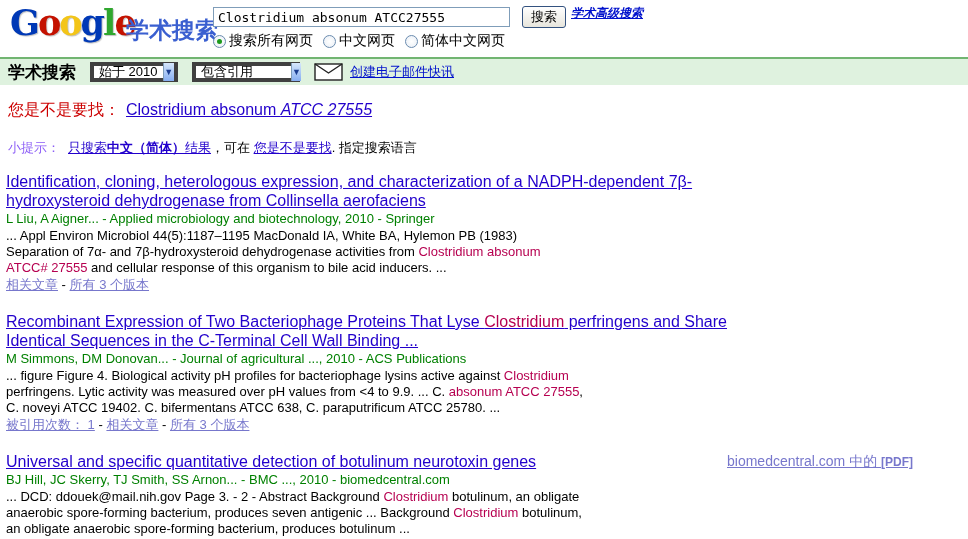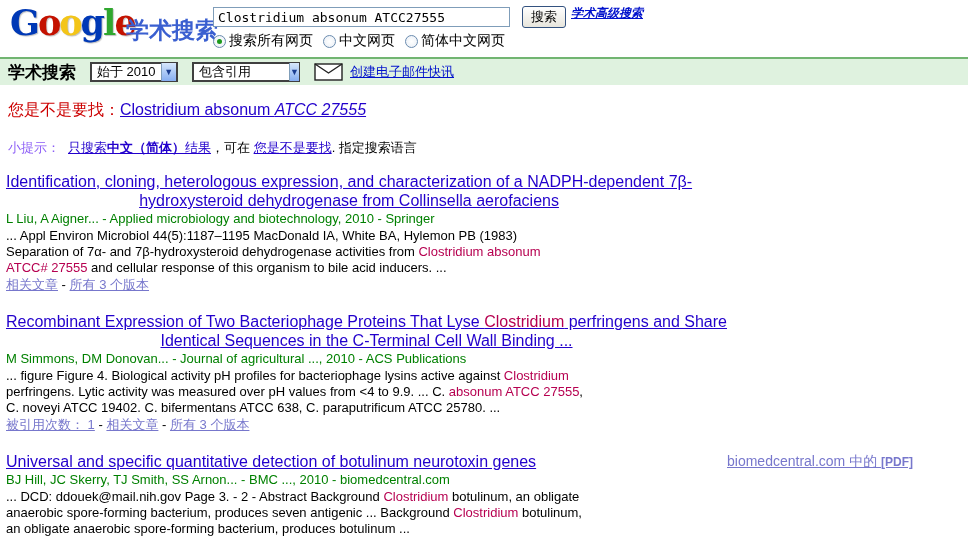--- a/index.html
+++ b/index.html
@@ -53,50 +53,50 @@
 
   
   .toolbar {
     position:absolute; top:57px; left:0; width:968px; height:28px;
     background:#DFF2DF; border-top:2px solid #71B571;
     display:flex; align-items:center; padding-left:8px;
   }
   .toolbar-title { font-size:17px; font-weight:bold; margin-right:14px; }
   .combo {
     display:inline-flex; align-items:center; height:20px;
-    border:2px solid #404040; background:#fff; margin-right:14px;
+    border:4px solid #404040; background:#fff; margin-right:14px;
   }
   .combo .val { font-size:13px; padding:0 5px; white-space:nowrap; }
   .combo .arrow {
     width:17px; height:18px; margin-left:auto;
     background:linear-gradient(#d6e7fb,#86aef1);
     border-left:1px solid #7F9DB9; color:#1b3e91; font-size:9px;
     display:flex; align-items:center; justify-content:center;
   }
   .combo-year { width:88px; }
   .combo-cite { width:108px;gap:33px; }
   .envelope { margin-right:7px; display:flex; align-items:center; }
   .alert-link { font-size:13px; color:#0011CC; text-decoration:underline; }
 
   
   .main { position:absolute; top:85px; left:0; width:968px; }
   .dym { margin:15px 0 0 8px; font-size:16px; }
   .dym-label { color:#CC0000; }
-  .dym-link { color:#2200CC; text-decoration:underline; }
+  .dym-link { color:#2200CC; text-decoration:underline; margin-left:6px; }
   .it { font-style:italic; }
   .tip { margin:18px 0 0 8px; font-size:13px; }
   .tip-label { color:#8b5cf6; margin-right:8px; }
   .tip a { color:#2200CC; text-decoration:underline; }
   .tip .b { font-weight:bold; }
 
   .results { margin:15px 0 0 6px; width:745px; font-size:13px; }
   .result { position:relative; margin-bottom:19px; }
   .rtitle {
     font-size:16px; line-height:19px; color:#2200CC;
-    text-decoration:underline; display:inline-block;text-align:center;
+    text-decoration:underline; display:inline-block;
   }
   .rtitle .hl { color:#B60050; }
   .authors { color:#008000; line-height:16px; margin-top:1px; }
   .snippet { line-height:16px; margin-top:1px; }
   .snippet .hl { color:#B60050; }
   .rfooter { line-height:16px; margin-top:1px; }
   .flink { color:#7777CC; text-decoration:underline; }
   .sidelink {
     position:absolute; left:721px; top:1px; white-space:nowrap;
     font-size:14px; color:#7777CC; text-decoration:underline;

